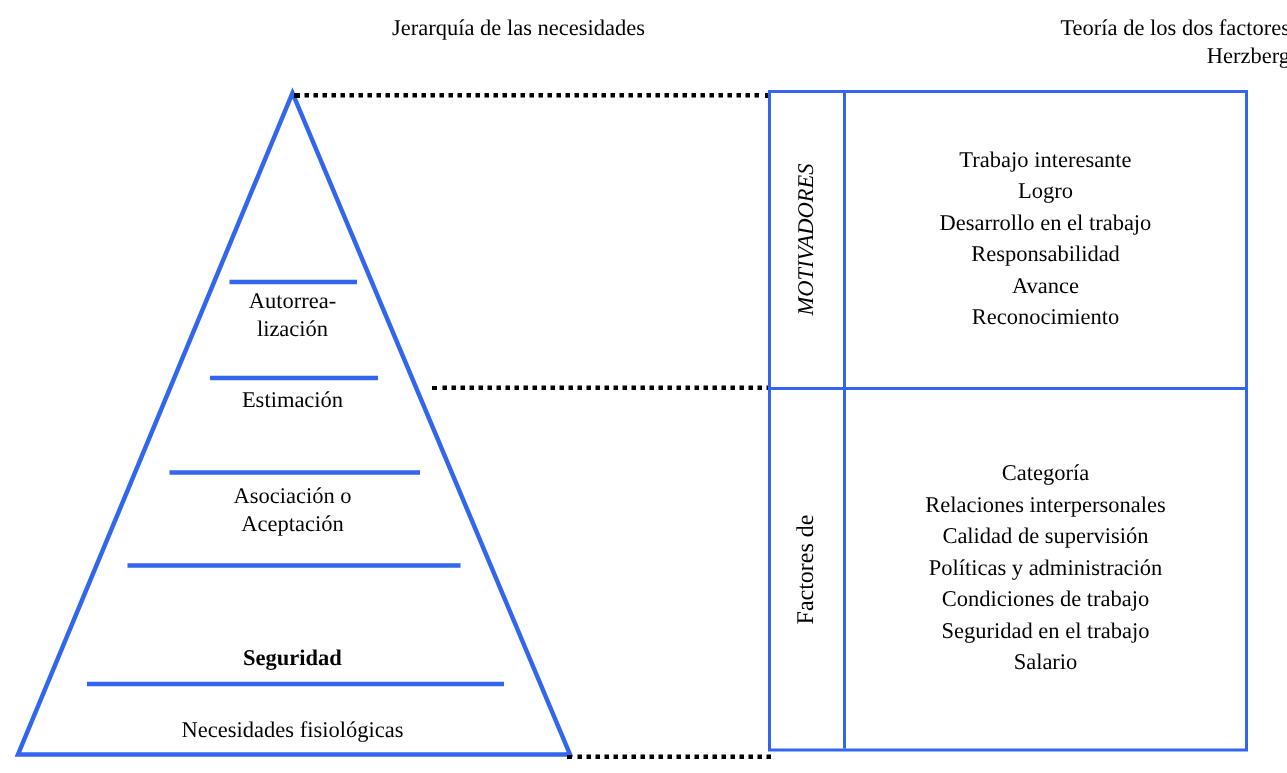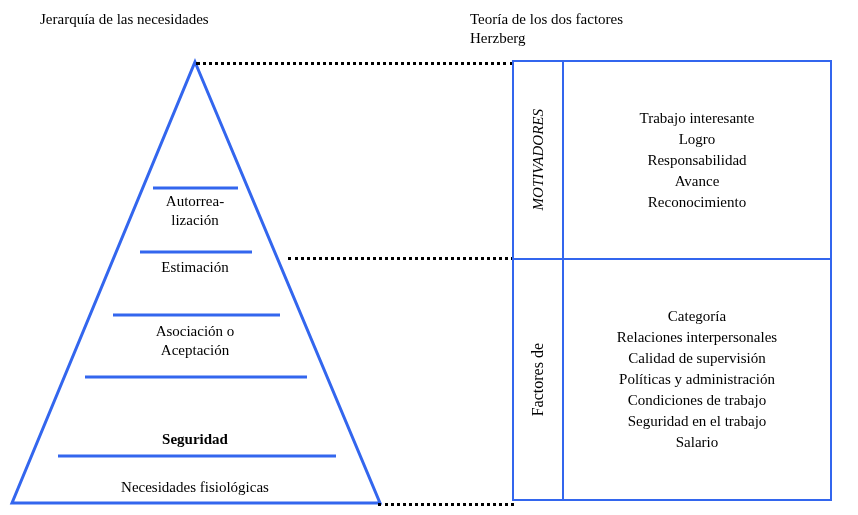--- a/index.html
+++ b/index.html
@@ -16,21 +16,21 @@
   }
   #root {
     position: relative;
     width: 858px;
     height: 515px;
   }
 
   
   .title {
     position: absolute;
-    text-align: left;
+    text-align: right;
     font-size: 15px;
     line-height: 19px;
     color: #000;
   }
   #maslow-title {
     left: 40px;
     top: 10px;
     width: 390px;
   }
   #herzberg-title {
@@ -178,20 +178,21 @@
 
   <div id="herzberg">
 
     <div class="hz-row top">
       <div class="hz-side italic">
         <span>MOTIVADORES</span>
       </div>
       <div class="hz-body">
         <div>Trabajo interesante</div>
         <div>Logro</div>
+        <div>Desarrollo en el trabajo</div>
         <div>Responsabilidad</div>
         <div>Avance</div>
         <div>Reconocimiento</div>
       </div>
     </div>
 
     <div class="hz-row">
       <div class="hz-side">
         <span>Factores de</span>
       </div>

